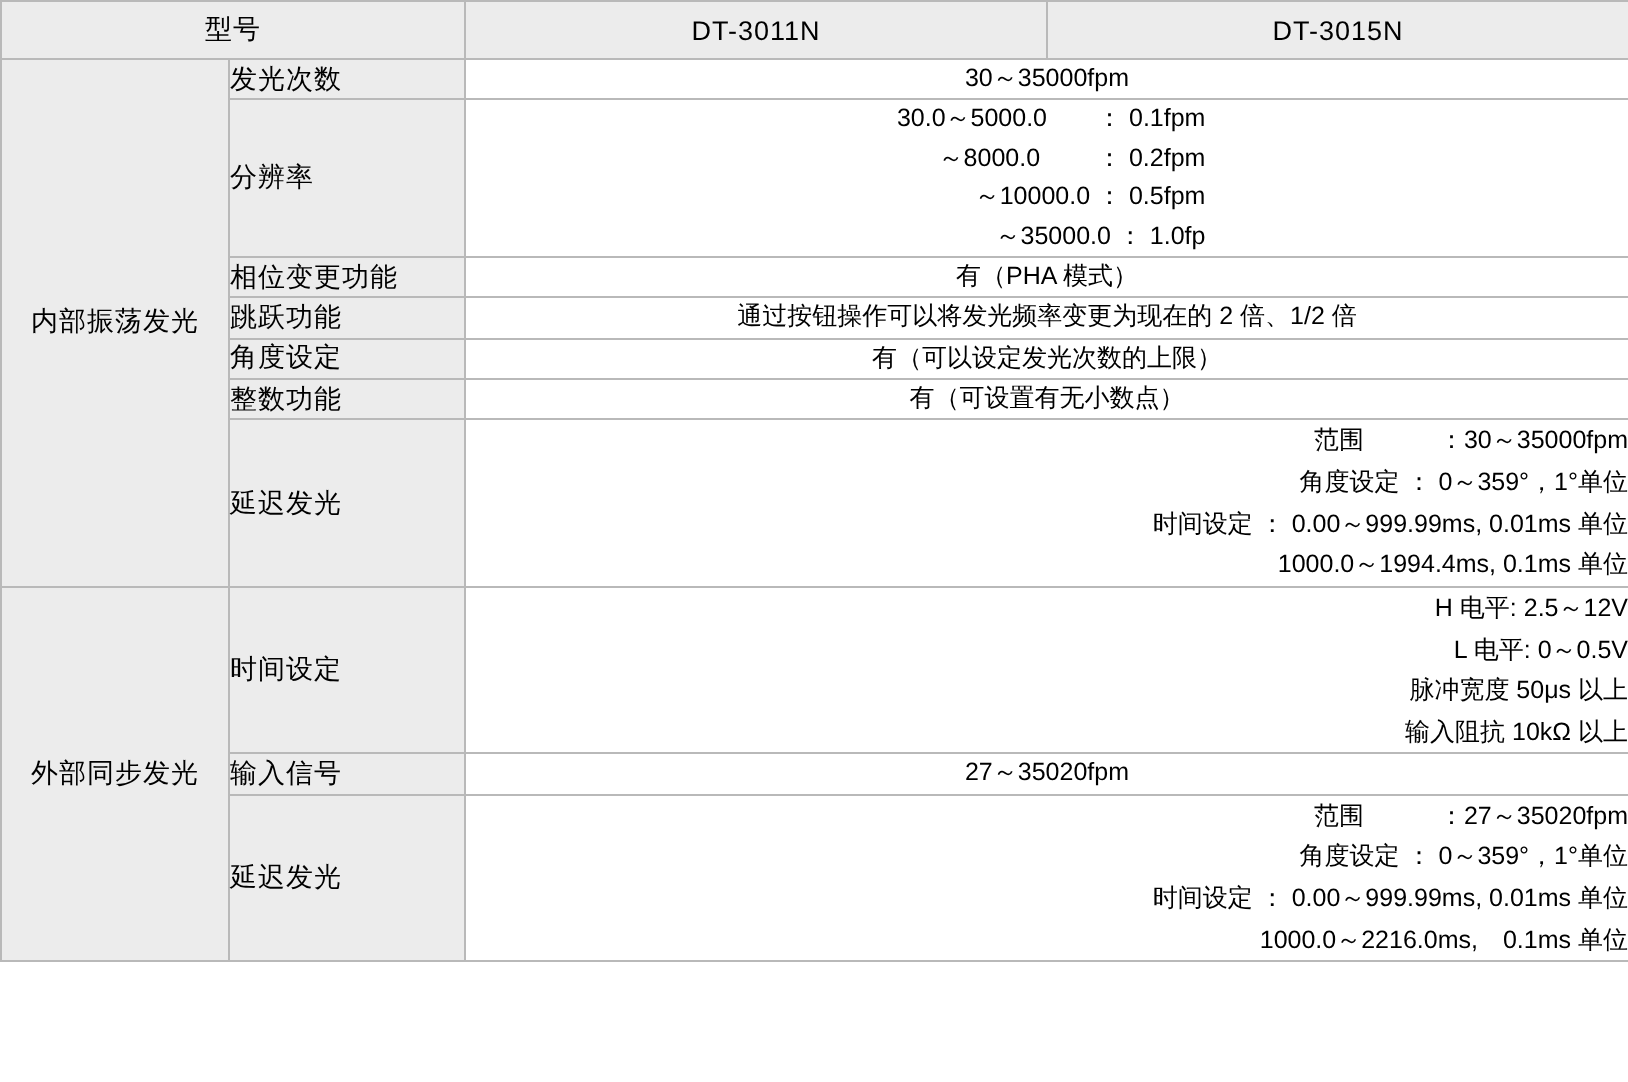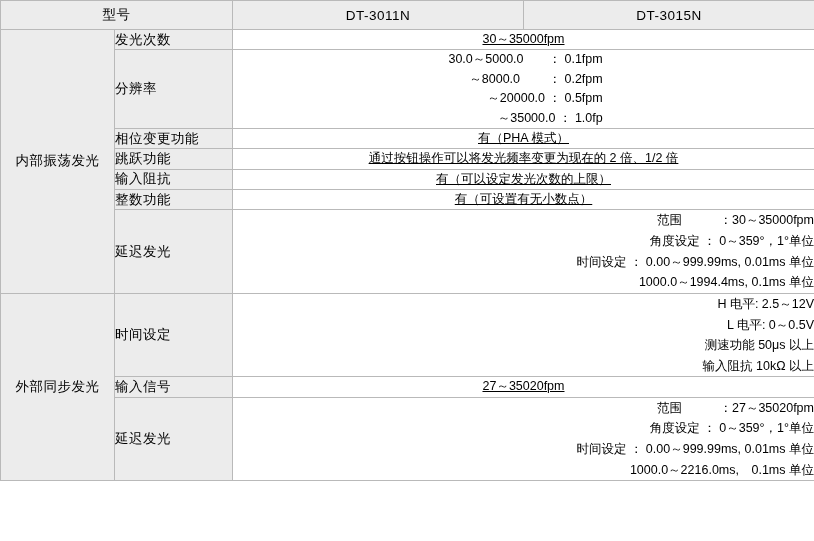--- a/index.html
+++ b/index.html
@@ -51,21 +51,20 @@
     text-align: center;
     font-size: 13.5px;
     letter-spacing: 0.5px;
     margin-left: 47px;
   }
   .val {
     text-align: center;
     font-size: 12.5px;
     padding: 6px 8px;
     line-height: 1.55;
-    text-decoration: underline;
   }
   .val-left {
     text-align: right;
     font-size: 12.5px;
     padding: 8px 8px 8px 30px;
     line-height: 1.65;
   }
   .val-block {
     display: inline-block;
     text-align: right;
@@ -93,35 +92,35 @@
       <td class="grouplabel" rowspan="7">内部振荡发光</td>
       <td class="rowlabel">发光次数</td>
       <td class="val" colspan="2">30～35000fpm</td>
     </tr>
     <tr>
       <td class="rowlabel">分辨率</td>
       <td class="val" colspan="2">
         <div class="val-block">
           <div class="nowrapline">30.0～5000.0　　： 0.1fpm</div>
           <div class="nowrapline">　　～8000.0　　 ： 0.2fpm</div>
-          <div class="nowrapline">　　～20000.0 ： 0.5fpm</div>
+          <div class="nowrapline">　　～10000.0 ： 0.5fpm</div>
           <div class="nowrapline">　　～35000.0 ： 1.0fp</div>
         </div>
       </td>
     </tr>
     <tr>
       <td class="rowlabel">相位变更功能</td>
       <td class="val" colspan="2">有（PHA 模式）</td>
     </tr>
     <tr>
       <td class="rowlabel">跳跃功能</td>
       <td class="val" colspan="2">通过按钮操作可以将发光频率变更为现在的 2 倍、1/2 倍</td>
     </tr>
     <tr>
-      <td class="rowlabel">输入阻抗</td>
+      <td class="rowlabel">角度设定</td>
       <td class="val" colspan="2">有（可以设定发光次数的上限）</td>
     </tr>
     <tr>
       <td class="rowlabel">整数功能</td>
       <td class="val" colspan="2">有（可设置有无小数点）</td>
     </tr>
     <tr>
       <td class="rowlabel">延迟发光</td>
       <td class="val-left" colspan="2">
         <div class="nowrapline">范围　　　：30～35000fpm</div>
@@ -130,21 +129,21 @@
         <div class="nowrapline">　　　　　　　1000.0～1994.4ms, 0.1ms 单位</div>
       </td>
     </tr>
 
     <tr>
       <td class="grouplabel" rowspan="3">外部同步发光</td>
       <td class="rowlabel">时间设定</td>
       <td class="val-left" colspan="2">
         <div class="nowrapline">H 电平: 2.5～12V</div>
         <div class="nowrapline">L 电平: 0～0.5V</div>
-        <div class="nowrapline">测速功能 50μs 以上</div>
+        <div class="nowrapline">脉冲宽度 50μs 以上</div>
         <div class="nowrapline">输入阻抗 10kΩ 以上</div>
       </td>
     </tr>
     <tr>
       <td class="rowlabel">输入信号</td>
       <td class="val" colspan="2">27～35020fpm</td>
     </tr>
     <tr>
       <td class="rowlabel">延迟发光</td>
       <td class="val-left" colspan="2">

